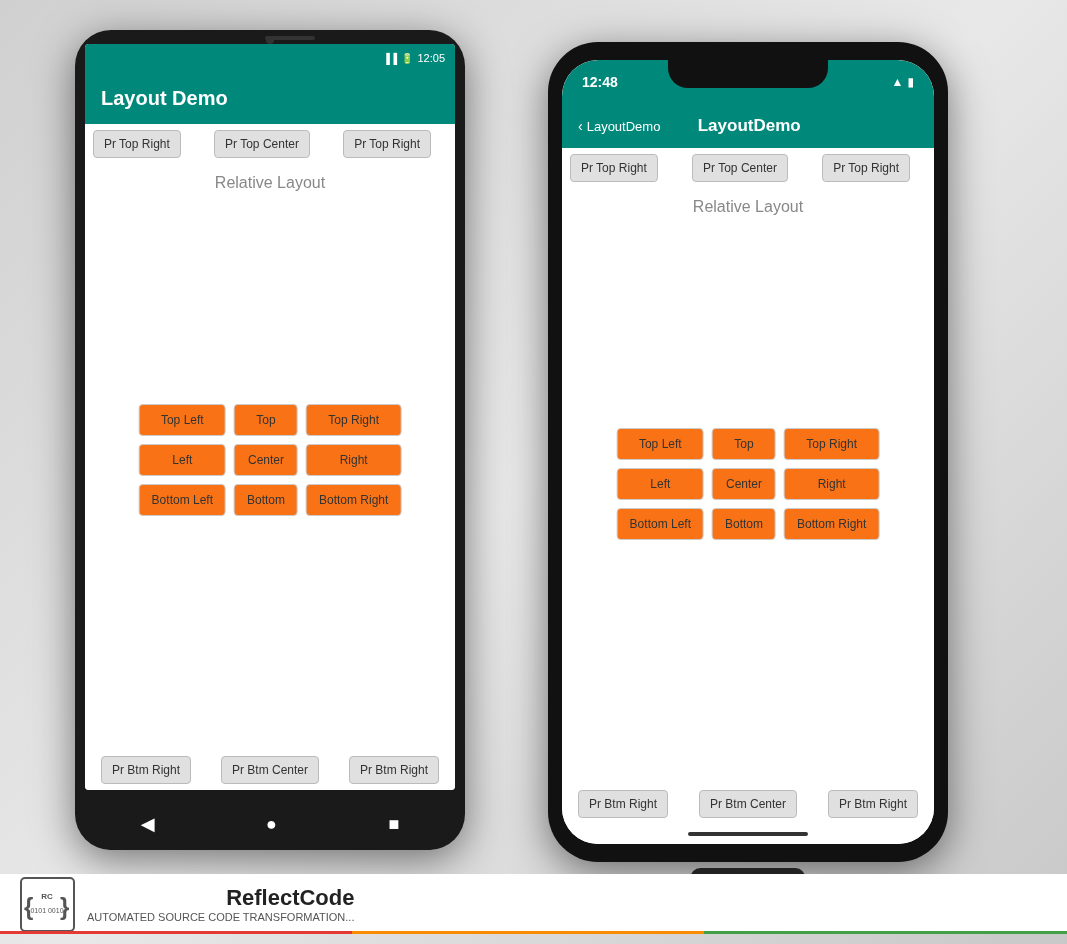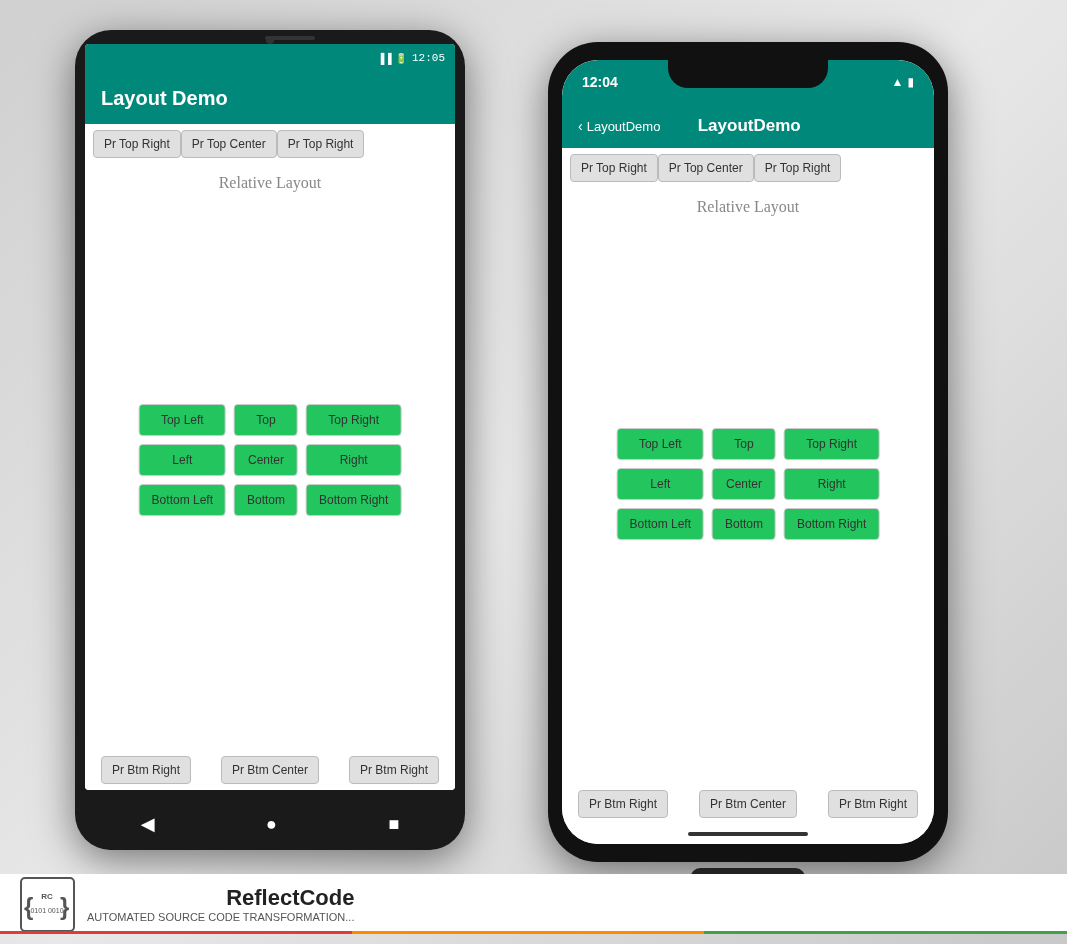--- a/index.html
+++ b/index.html
@@ -78,20 +78,21 @@
       position: relative;
       overflow: hidden;
     }
 
     .pr-buttons-top {
       position: absolute;
       top: 0;
       left: 0;
       right: 16px;
       display: flex;
+      justify-content: space-between;
       padding: 6px 8px;
     }
 
     .pr-btn {
       background: #e0e0e0;
       border: 1px solid #bbb;
       border-radius: 4px;
       padding: 6px 10px;
       font-size: 12px;
       color: #333;
@@ -99,35 +100,34 @@
     }
 
     .relative-layout-label {
       position: absolute;
       top: 50px;
       left: 0;
       right: 0;
       text-align: center;
       font-size: 16px;
       color: #888;
-      font-family: Liberation Serif, serif;
     }
 
     .grid-buttons {
       position: absolute;
       top: 280px;
       left: 50%;
       transform: translateX(-50%);
       display: grid;
       grid-template-columns: repeat(3, 1fr);
       gap: 8px;
     }
 
     .grid-btn {
-      background: #22c55e;
+      background: #f97316;
       border: 1px solid #ccc;
       border-radius: 4px;
       padding: 8px 12px;
       font-size: 12px;
       color: #333;
       cursor: pointer;
       text-align: center;
       white-space: nowrap;
     }
 
@@ -359,21 +359,21 @@
 <div class="android-phone">
   <div class="android-body">
     <div class="android-speaker"></div>
     <div class="android-camera"></div>
 
     <div class="android-screen">
 
       <div class="android-status-bar">
         <span class="status-icon">▐▐</span>
         <span class="status-icon">🔋</span>
-        <span class="status-icon" style="color:white;font-size:11px;font-family:Liberation Mono, monospace;">12:05</span>
+        <span class="status-icon" style="color:white;font-size:11px;">12:05</span>
       </div>
 
       <div class="android-action-bar">
         <span class="android-action-bar-title">Layout Demo</span>
       </div>
 
       <div class="android-content">
 
         <div class="pr-buttons-top">
           <button class="pr-btn">Pr Top Right</button>
@@ -411,21 +411,21 @@
   </div>
 </div>
 
 <div class="iphone">
   <div class="iphone-body">
     <div class="iphone-notch"></div>
 
     <div class="iphone-screen">
 
       <div class="iphone-status-bar">
-        <span class="iphone-time">12:04</span>
+        <span class="iphone-time">12:48</span>
         <div style="width:80px;"></div>
         <div class="iphone-status-icons">
           <span style="color:white;font-size:12px;">▲</span>
           <span style="color:white;font-size:12px;">▮</span>
         </div>
       </div>
 
       <div class="iphone-nav-bar">
         <div class="iphone-back-btn">
           <span style="color:white;">‹</span>

